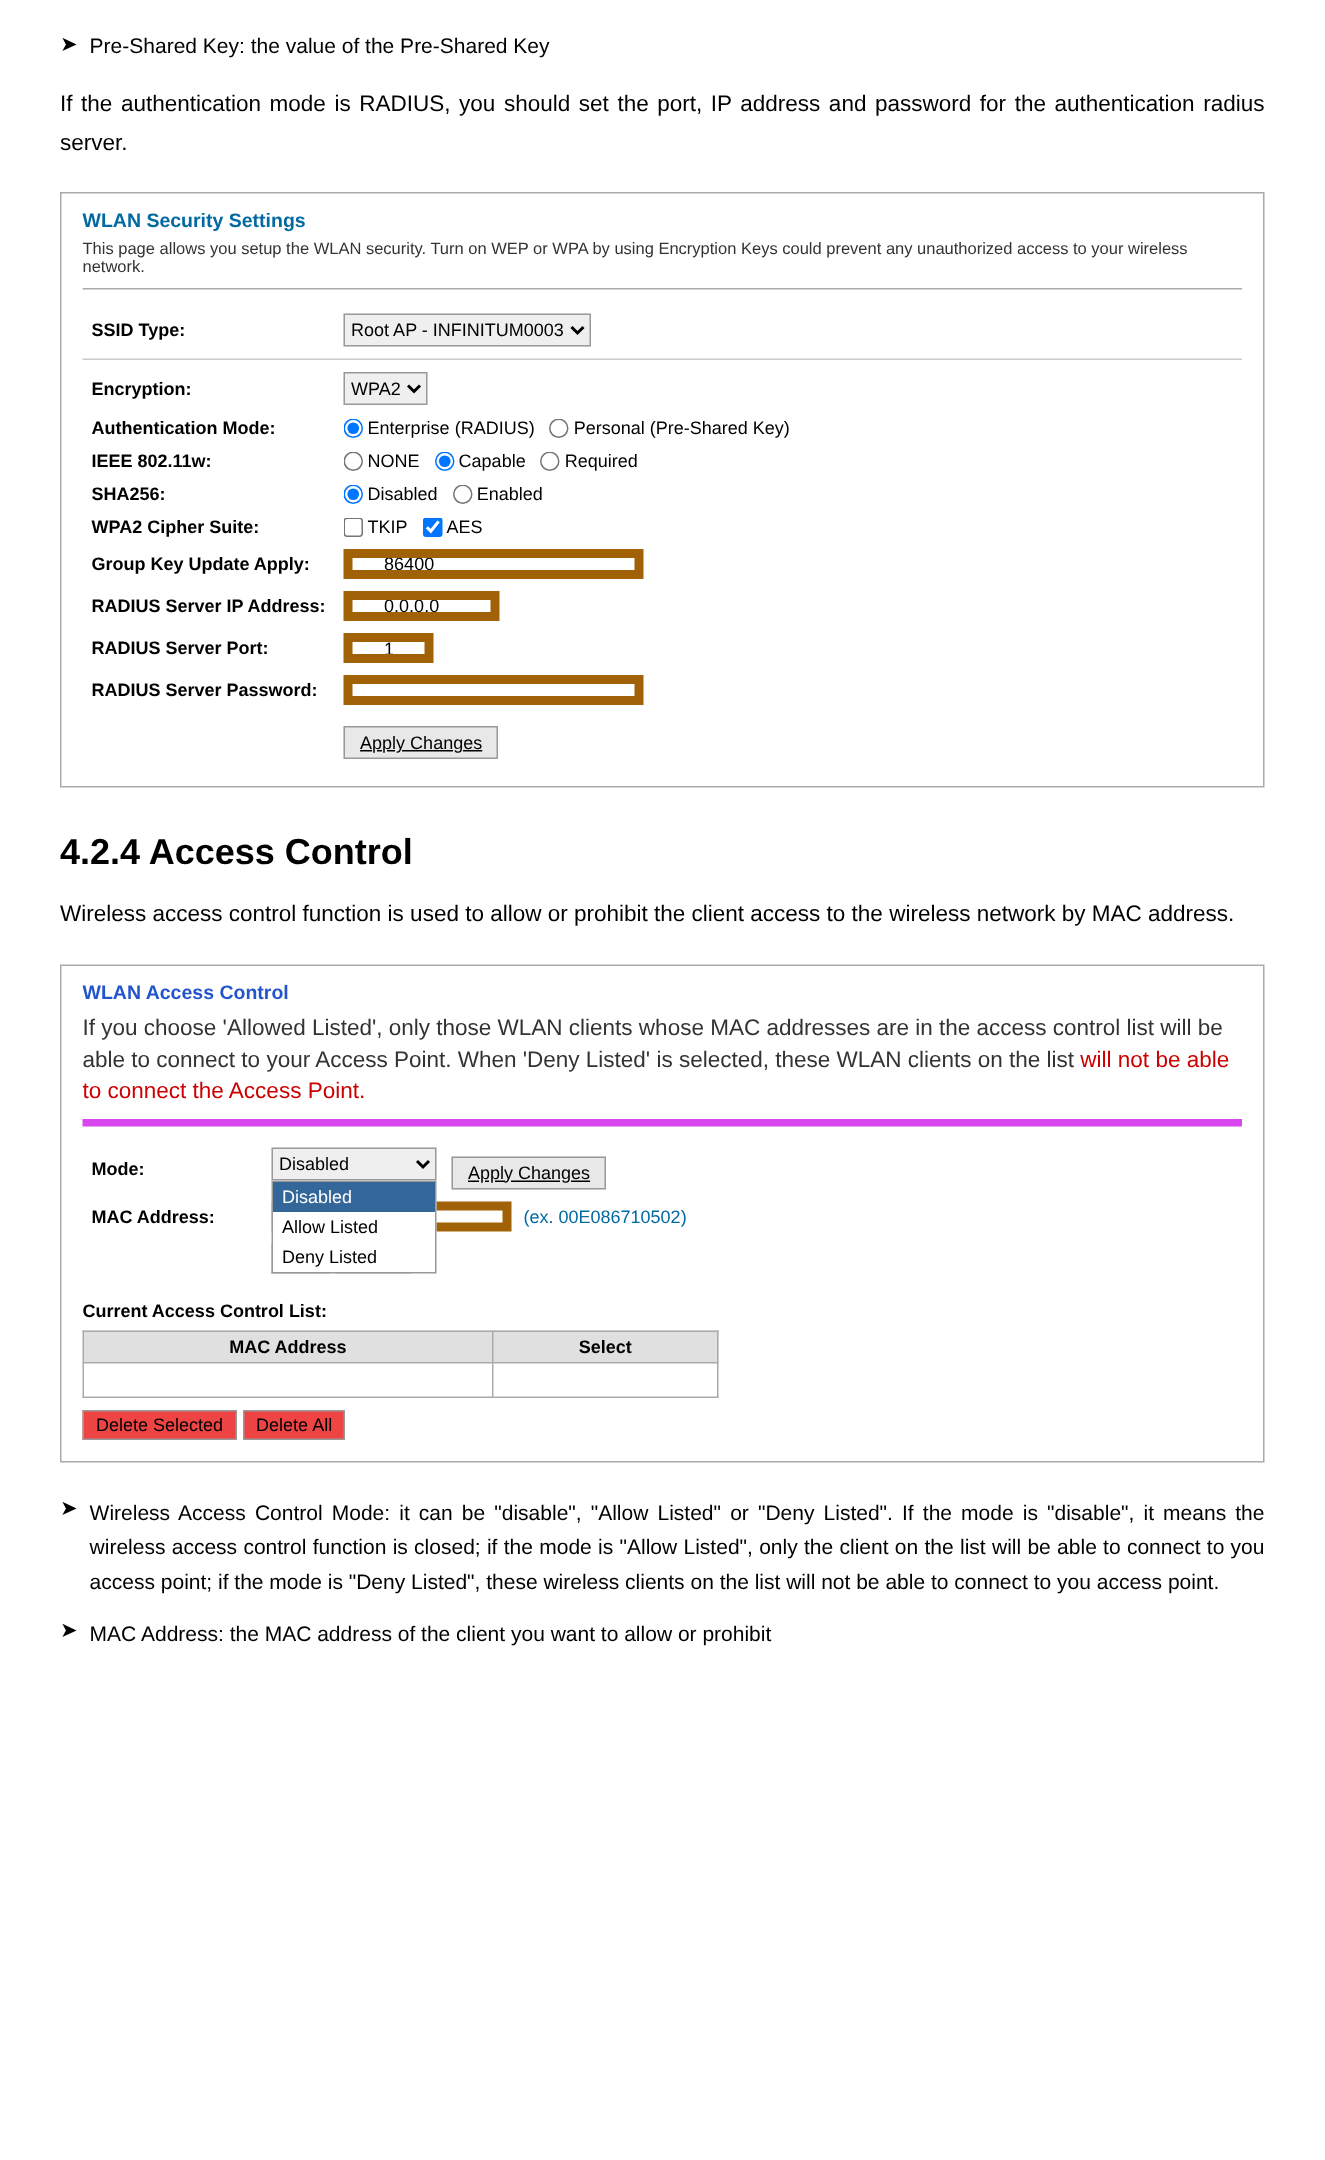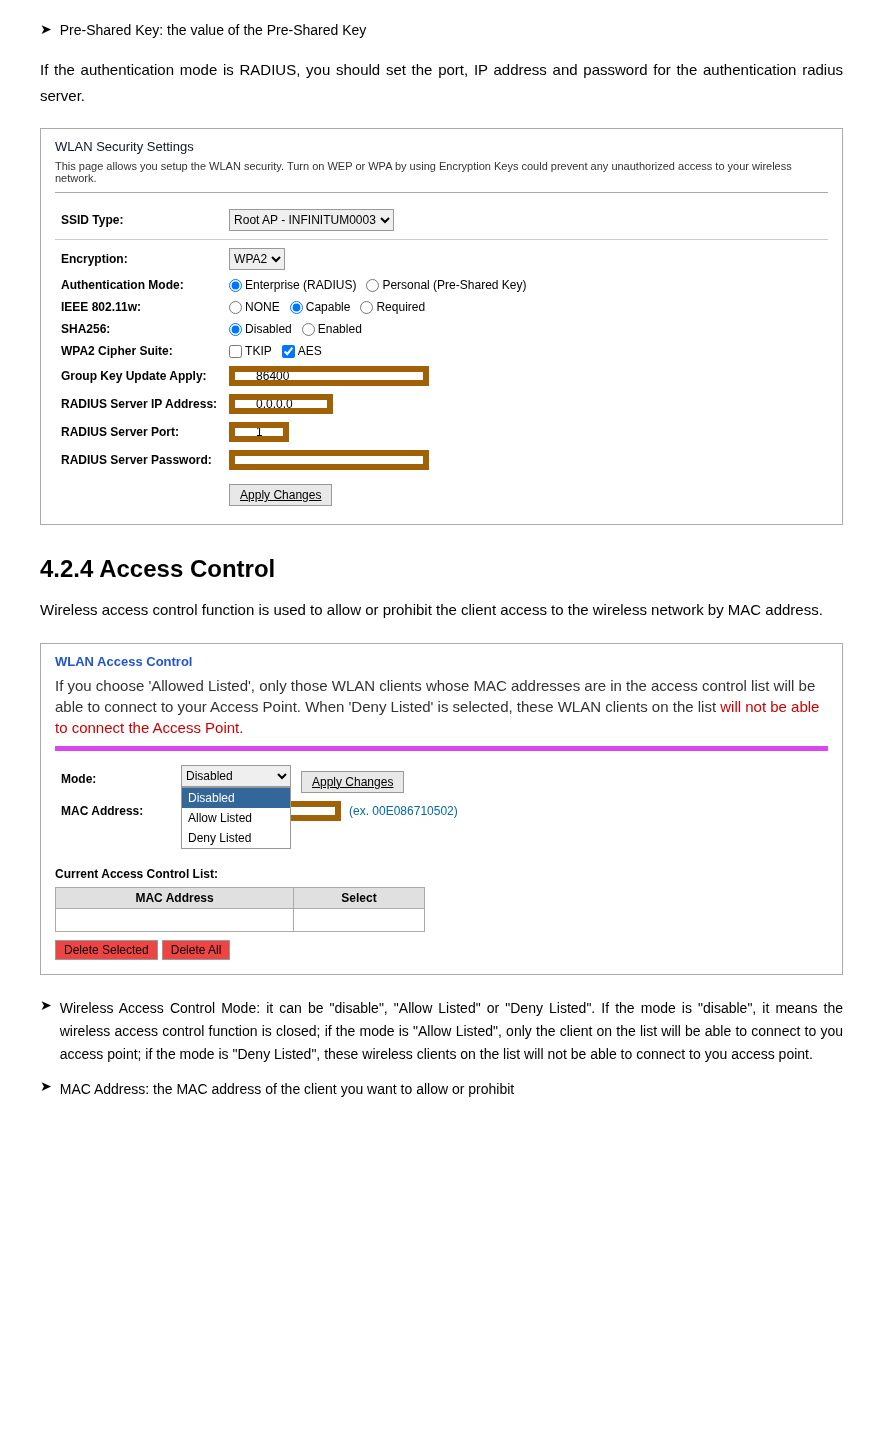--- a/index.html
+++ b/index.html
@@ -42,23 +42,23 @@
     }
 
     .wlan-box {
       border: 1px solid #aaa;
       padding: 10px 14px 14px 14px;
       margin-bottom: 22px;
       background: #fff;
     }
 
     .wlan-box-title {
-      color: #0f172a;
+      color: #0369a1;
       font-size: 13px;
-      font-weight: normal;
+      font-weight: bold;
       margin-bottom: 6px;
     }
 
     .wlan-box-desc {
       font-size: 11px;
       color: #333;
       margin-bottom: 12px;
       border-bottom: 1px solid #aaa;
       padding-bottom: 8px;
     }
@@ -199,21 +199,21 @@
       color: #fff;
     }
 
     .current-list-title {
       font-size: 12px;
       font-weight: bold;
       margin-bottom: 6px;
     }
 
     .mac-table {
-      width: 370px;
+      width: 424px;
       border-collapse: collapse;
       margin-bottom: 8px;
     }
 
     .mac-table th {
       background: #e0e0e0;
       border: 1px solid #aaa;
       padding: 3px 8px;
       font-size: 12px;
       text-align: center;

